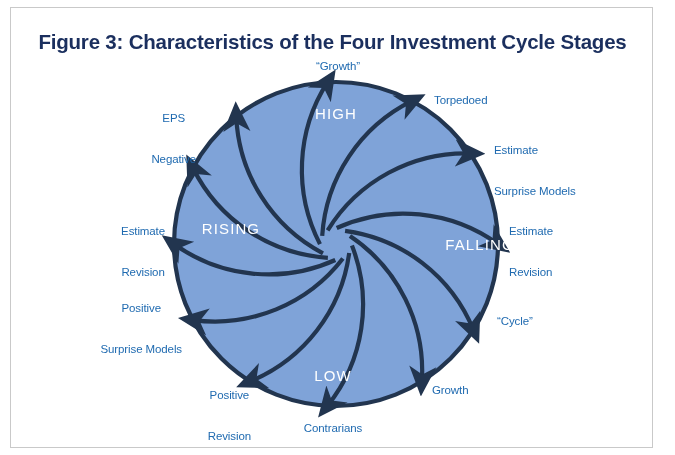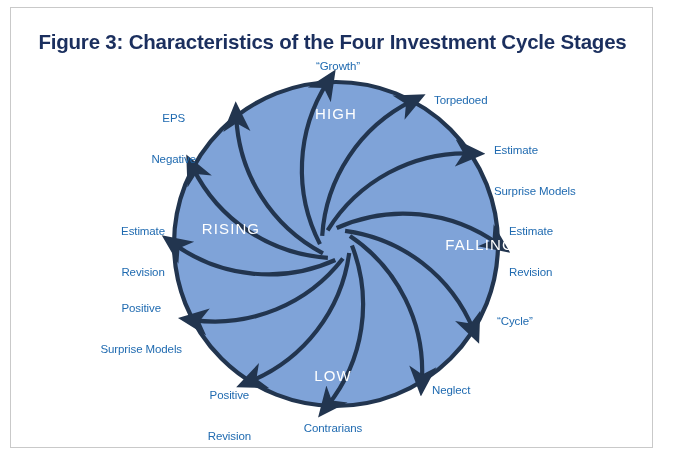--- a/index.html
+++ b/index.html
@@ -103,21 +103,21 @@
   <div>Surprise Models</div>
 </div>
 
 <div class="lbl l-end" style="left:509px;top:245px;">
   <div>Estimate</div>
   <div>Revision</div>
 </div>
 
 <div class="lbl l-end" style="left:497px;top:322px;">“Cycle”</div>
 
-<div class="lbl l-end" style="left:432px;top:391px;">Neglect</div>
+<div class="lbl l-end" style="left:432px;top:391px;">Growth</div>
 
 <div class="lbl c-mid" style="left:333px;top:429px;">Contrarians</div>
 
 <div class="lbl r-end" style="left:251px;top:409px;">
   <div>Positive</div>
   <div>Revision</div>
 </div>
 
 <div class="lbl r-end" style="left:182px;top:322px;">
   <div>Positive</div>

